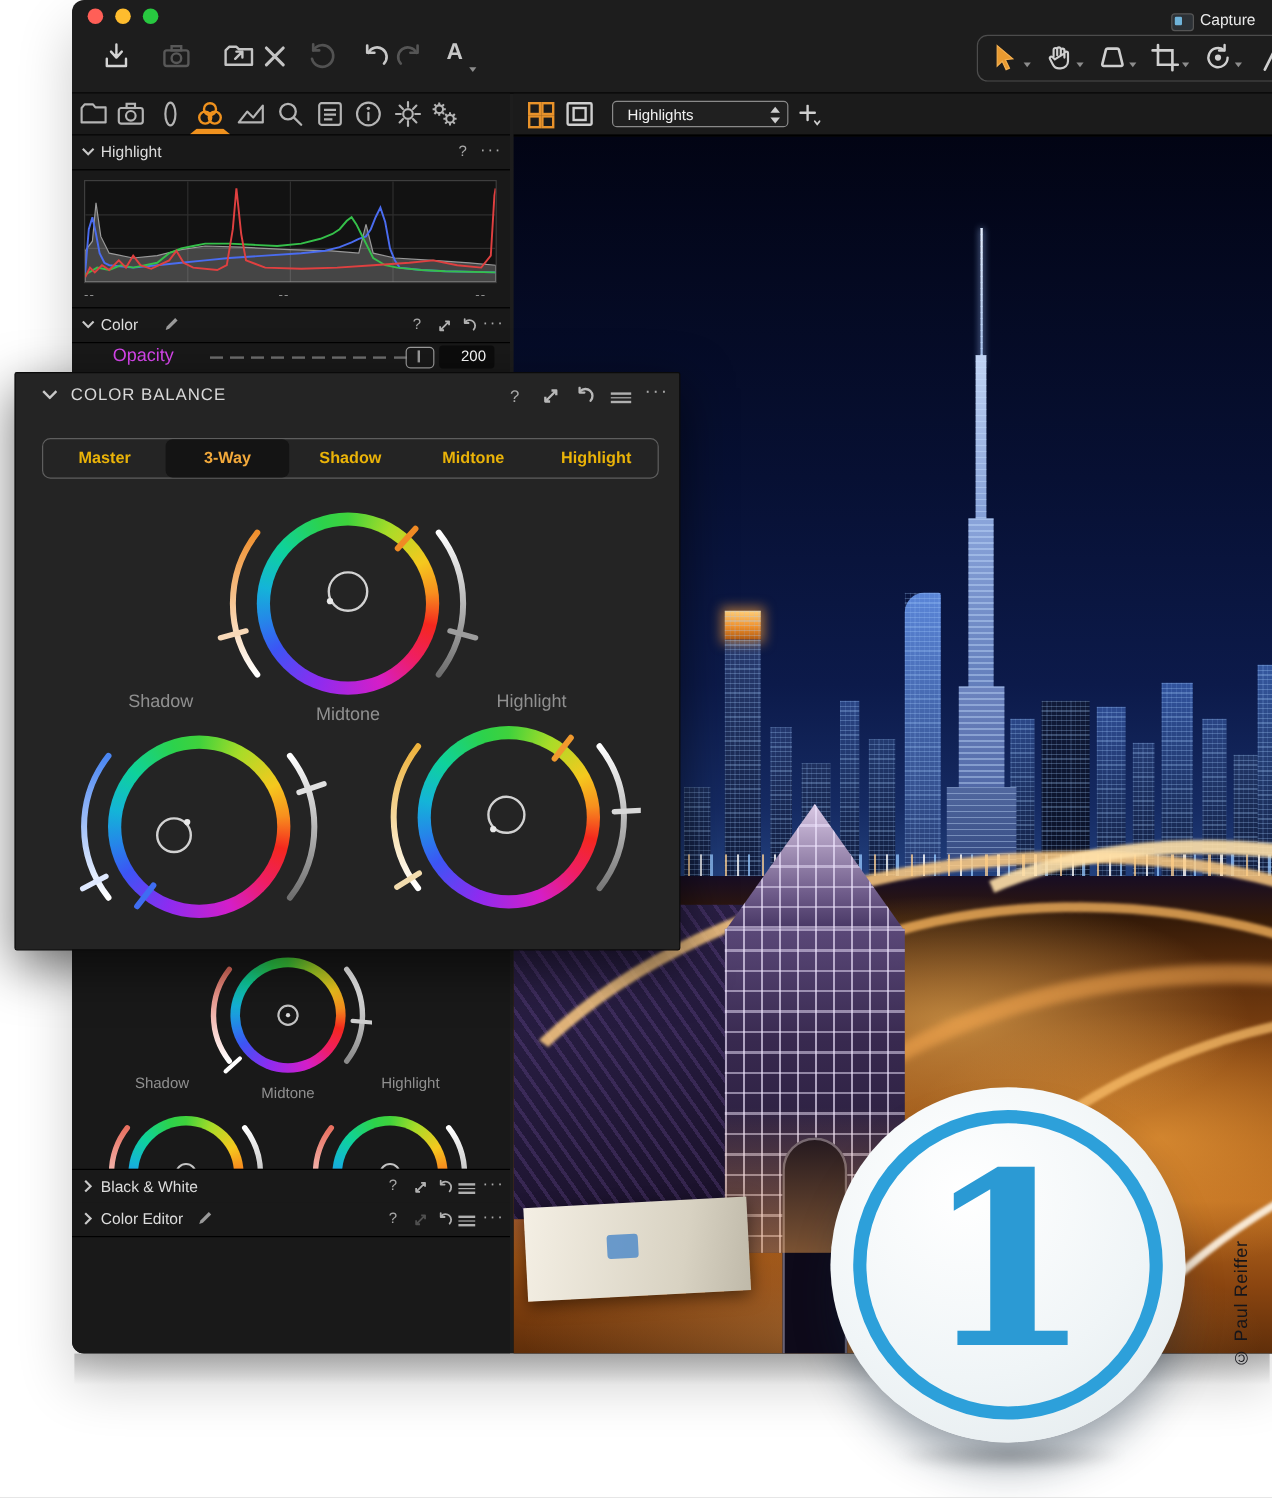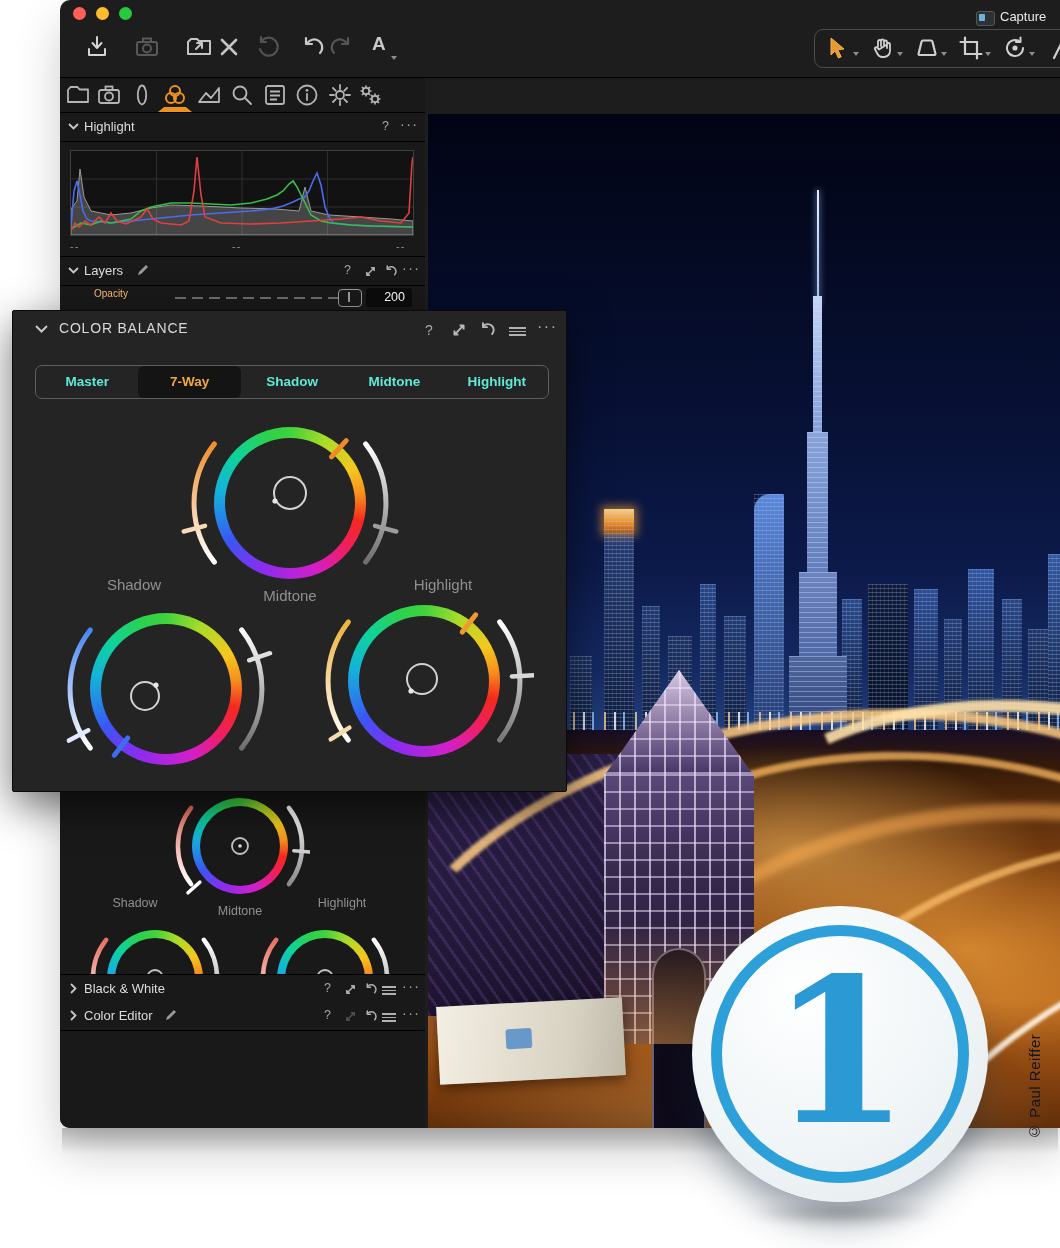--- a/index.html
+++ b/index.html
@@ -34,21 +34,21 @@
   .sec-title{position:absolute;left:24px;top:6px;font-size:13px;color:#dcdcdc;}
   .hdr-ic{position:absolute;top:6px;color:#a0a0a0;font-size:12px;}
   .glyph-help{font-size:12.5px;color:#a8a8a8;}
   .glyph-dots{font-size:14px;color:#a8a8a8;letter-spacing:1.5px;}
   .menu-bars{width:14px;height:10px;display:inline-block;}
   .menu-bars i{display:block;height:1.6px;background:#b0b0b0;margin:2px 0;}
 
   .hist-box{position:absolute;left:10px;top:72px;width:342px;height:84px;background:#121212;border:1px solid #3e3e3e;}
   .hist-read{position:absolute;top:162px;color:#8f8f8f;font-size:11px;letter-spacing:1px;}
 
-  .opacity-label{position:absolute;left:34px;top:210px;font-size:10px;color:#fdba74;}
+  .opacity-label{position:absolute;left:34px;top:210px;font-size:15px;color:#d946ef;}
   .op-track{position:absolute;left:115px;top:219px;width:168px;height:2px;
             background:repeating-linear-gradient(90deg,#6d6d6d 0 11px,transparent 11px 17px);}
   .op-handle{position:absolute;left:278px;top:211px;width:22px;height:16px;border:1.5px solid #9c9c9c;border-radius:4px;}
   .op-handle::after{content:"";position:absolute;left:9px;top:2px;width:1.5px;height:10px;background:#9c9c9c;}
   .op-value{position:absolute;left:306px;top:210px;width:46px;height:19px;background:#0c0c0c;border-radius:3px;
             color:#fff;font-size:12.5px;text-align:right;line-height:19px;padding-right:7px;box-sizing:border-box;}
 
   .wheel-label-sm{position:absolute;font-size:12.5px;color:#8f8f8f;width:110px;text-align:center;}
 
   
@@ -57,21 +57,21 @@
       #ef1e62 36%,#d41ec8 44%,#8c2cf0 56%,#3c55f5 66%,#2488e8 72%,#14b4d8 78%,#0ed29c 86%,#2cd24c 95%,#3fd23c);}
   .hole{position:absolute;border-radius:50%;}
   .wsvg{position:absolute;pointer-events:none;}
 
   
   .float-panel{position:absolute;left:12px;top:310px;width:553px;height:480px;background:#242424;
                border:1px solid #0a0a0a;border-radius:2px;box-shadow:0 14px 42px rgba(0,0,0,.55);z-index:40;}
   .fp-title{position:absolute;left:46px;top:9px;font-size:14px;font-weight:500;letter-spacing:.8px;color:#d9d9d9;}
   .fp-ic{position:absolute;top:10px;}
   .seg{position:absolute;left:22px;top:54px;width:512px;height:32px;border:1px solid #5e5e5e;border-radius:7px;display:flex;}
-  .seg-item{flex:1;text-align:center;line-height:32px;font-size:13.5px;font-weight:600;color:#5eead4;border-radius:6px;}
+  .seg-item{flex:1;text-align:center;line-height:32px;font-size:13.5px;font-weight:600;color:#eab308;border-radius:6px;}
   .seg-item.active{background:#141414;color:#f2a93b;}
   .wheel-label-lg{position:absolute;font-size:15px;color:#909090;width:130px;text-align:center;}
 
   
   .viewer-toolbar{position:absolute;left:368px;top:78px;width:632px;height:34px;background:#1b1b1b;border-bottom:2px solid #000;}
   .vt-grid{position:absolute;left:12px;top:7px;width:22px;height:20px;}
   .vt-grid i{position:absolute;width:7px;height:7px;border:2px solid #e8922a;}
   .vt-single{position:absolute;left:44px;top:7px;width:18px;height:16px;border:2px solid #cfcfcf;border-radius:2px;}
   .vt-single::after{content:"";position:absolute;left:3px;top:2px;width:8px;height:8px;border:2px solid #cfcfcf;}
   .vt-select{position:absolute;left:82px;top:6px;width:147px;height:22px;background:#202020;border:1px solid #8a8a8a;
@@ -272,21 +272,21 @@
         </svg>
       </div>
       <span class="hist-read" style="left:10px;">--</span>
       <span class="hist-read" style="left:172px;">--</span>
       <span class="hist-read" style="left:336px;">--</span>
 
       <div class="sec-header" style="top:178px;border-top:1px solid #000;">
         <svg class="abs" style="left:8px;top:10px;" width="11" height="7" viewBox="0 0 11 7" fill="none" stroke="#c8c8c8" stroke-width="1.8">
             <path d="M1 1l4.5 4.5L10 1"></path>
           </svg>
-        <span class="sec-title">Layers</span>
+        <span class="sec-title">Color</span>
         <svg class="abs" style="left:76px;top:7px;" width="13" height="13" viewBox="0 0 13 13" fill="#9a9a9a">
             <path d="M2 11l1-3 7-7 2 2-7 7z"></path>
           </svg>
         <span class="hdr-ic glyph-help" style="left:284px;">?</span>
         <svg class="abs" style="left:304px;top:8px;" width="13" height="13" viewBox="0 0 14 14" fill="none" stroke="#b0b0b0" stroke-width="1.6" stroke-linejoin="round">
             <path d="M3 11L11 3M7.5 3H11v3.5M6.5 11H3V7.5"></path>
           </svg>
         <svg class="abs" style="left:324px;top:8px;" width="13" height="13" viewBox="0 0 14 14" fill="none" stroke="#b0b0b0" stroke-width="1.6" stroke-linecap="round" stroke-linejoin="round">
             <path d="M11.5 10.5A5 5 0 1 0 4 3.5"></path>
             <path d="M3.5 1v3.5H7"></path>
@@ -405,20 +405,37 @@
           </svg>
         <span class="abs menu-bars" style="left:322px;top:9px;">
             <i></i>
             <i></i>
             <i></i>
           </span>
         <span class="hdr-ic glyph-dots" style="left:342px;top:3px;">···</span>
       </div>
     </div>
 
+    <div class="viewer-toolbar">
+      <div class="vt-grid">
+        <i style="left:0;top:0;"></i>
+          <i style="left:11px;top:0;"></i>
+          <i style="left:0;top:11px;"></i>
+          <i style="left:11px;top:11px;"></i>
+      </div>
+      <div class="vt-single"></div>
+      <div class="vt-select">
+        <span>Highlights</span>
+        <span class="vt-stepper"></span>
+      </div>
+      <svg class="abs" style="left:238px;top:9px;" width="18" height="18" viewBox="0 0 18 18" stroke="#cfcfcf" stroke-width="2" stroke-linecap="round">
+          <path d="M7 1v12M1 7h12"></path>
+          <path d="M13 14l2 2.5 2-2.5" fill="none" stroke-width="1.5"></path>
+        </svg>
+    </div>
 
     <div class="image">
 
       <div class="tw" style="left:4px;width:26px;--h:140px;--c1:#223a6e;top:480px;height:140px;"></div>
       <div class="tw" style="left:38px;width:16px;top:435px;height:185px;--c1:#2e4f94;"></div>
       <div class="tw" style="left:58px;width:22px;top:455px;height:165px;--c1:#27417c;"></div>
       <div class="tw" style="left:86px;width:15px;top:505px;height:115px;--c1:#1d3161;"></div>
       <div class="tw" style="left:106px;width:28px;top:528px;height:92px;--c1:#223768;"></div>
       <div class="tw" style="left:142px;width:22px;top:542px;height:78px;--c1:#1c2e5a;"></div>
       <div class="tw" style="left:176px;width:30px;top:395px;height:225px;--c1:#2b3f76;">
@@ -491,21 +508,21 @@
       </svg>
     <span class="abs menu-bars" style="left:496px;top:14px;width:17px;">
         <i></i>
         <i></i>
         <i></i>
       </span>
     <span class="fp-ic glyph-dots" style="left:524px;top:7px;font-size:16px;">···</span>
 
     <div class="seg">
       <div class="seg-item">Master</div>
-      <div class="seg-item active">7-Way</div>
+      <div class="seg-item active">3-Way</div>
       <div class="seg-item">Shadow</div>
       <div class="seg-item">Midtone</div>
       <div class="seg-item">Highlight</div>
     </div>
 
     <div class="ring" style="left:201px;top:116px;width:152px;height:152px;"></div>
     <div class="hole" style="left:212px;top:127px;width:130px;height:130px;background:#242424;"></div>
     <svg class="wsvg" style="left:167px;top:82px;" width="220" height="220">
       <defs>
           <linearGradient id="gmtl" x1="0" y1="0" x2="0" y2="1">

